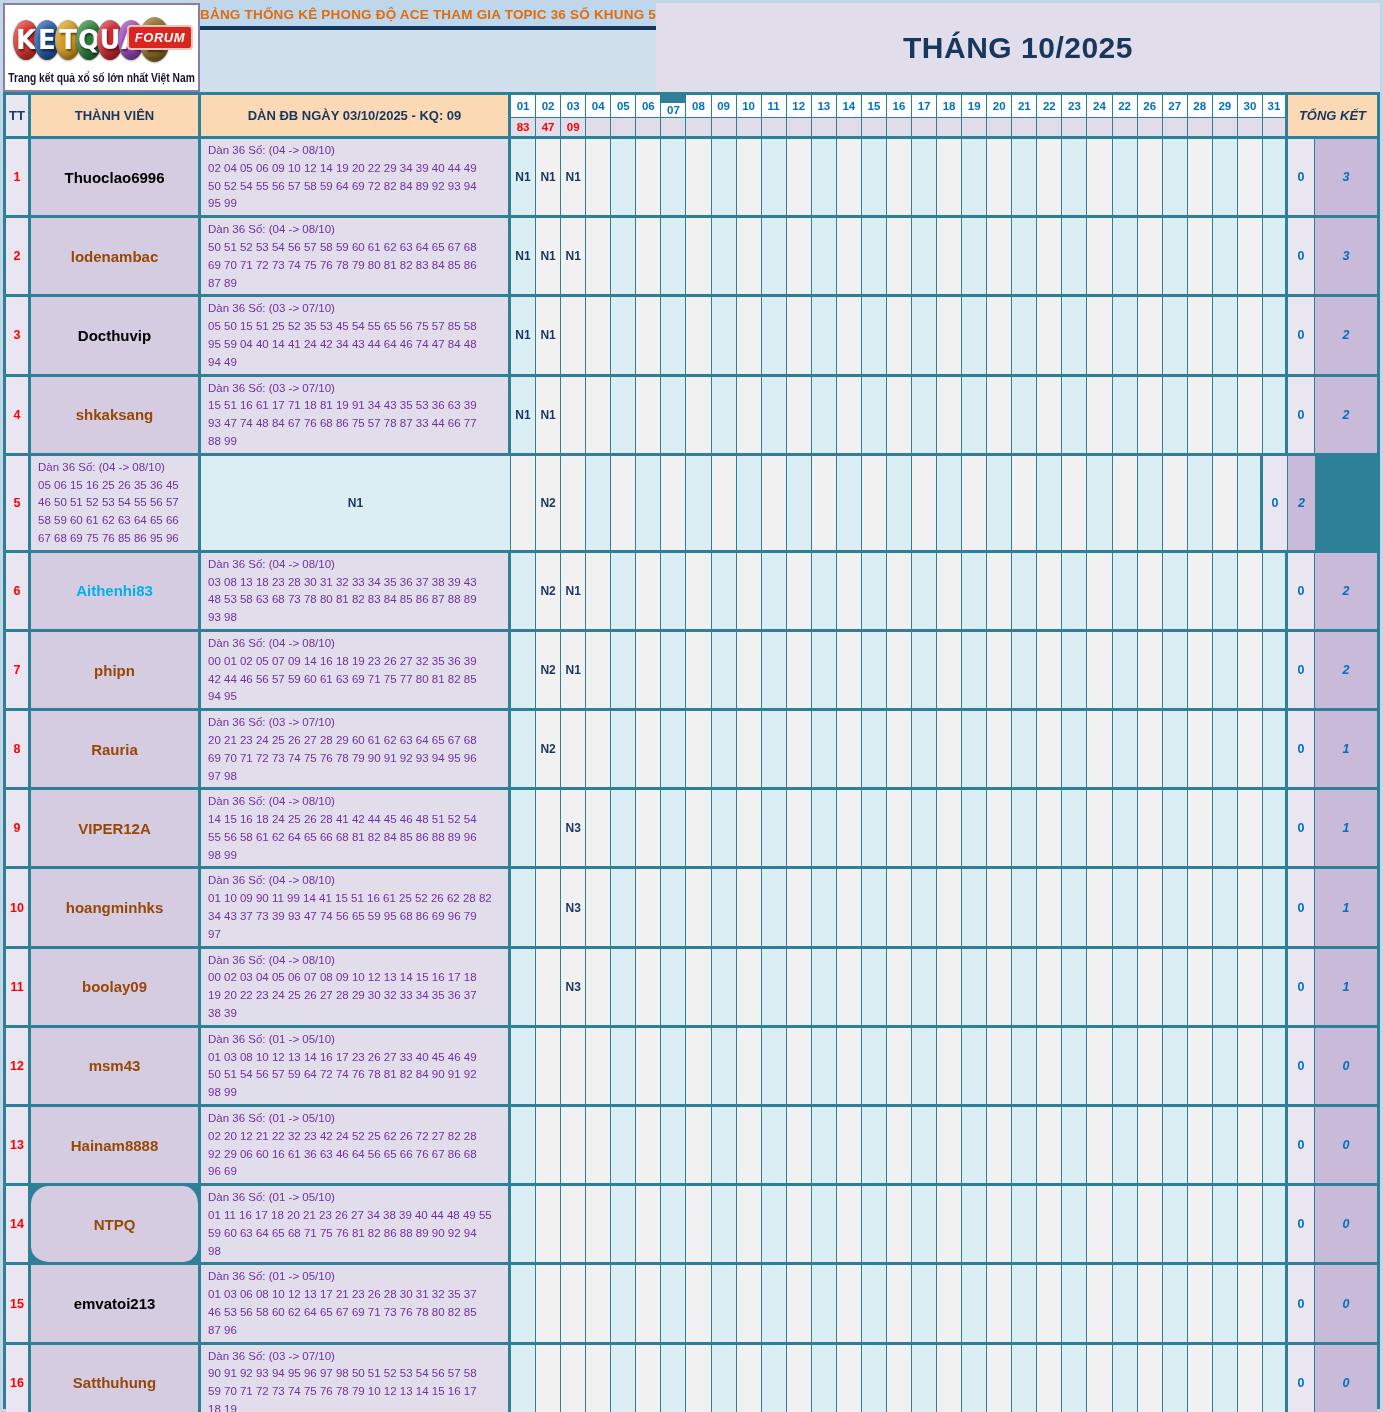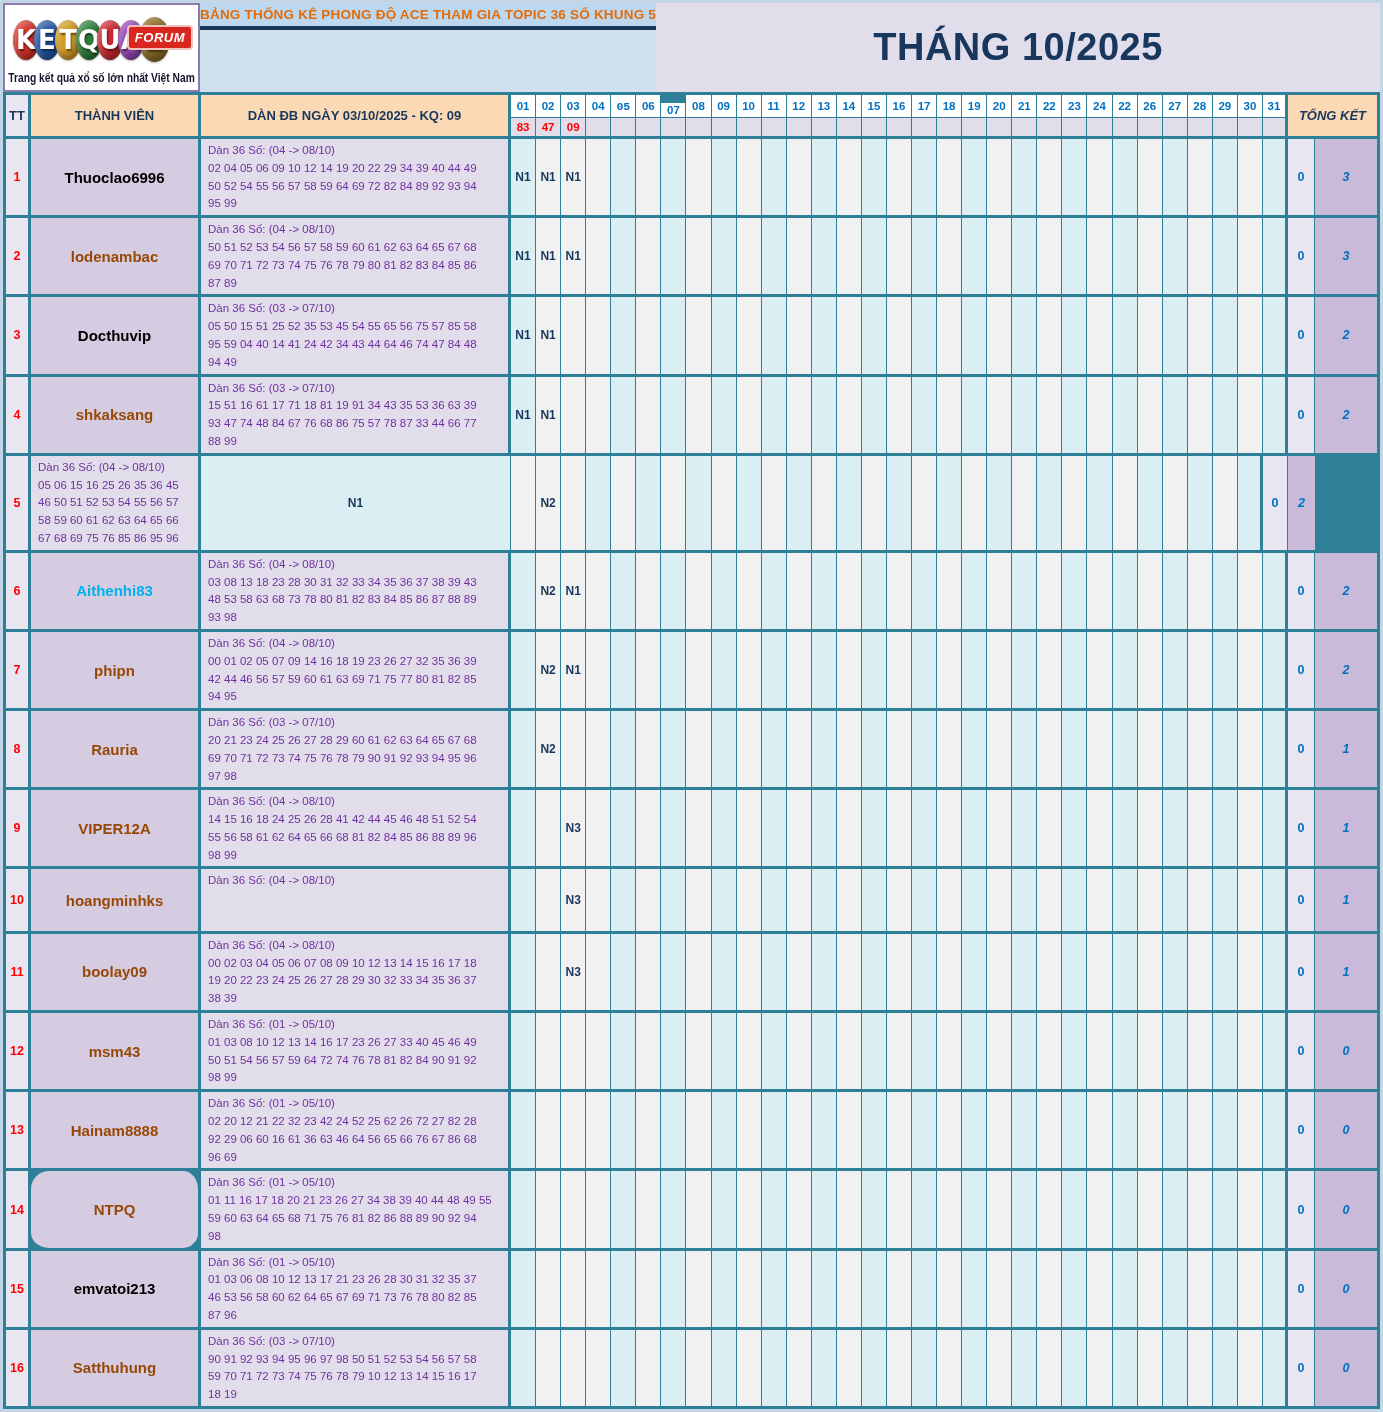--- a/index.html
+++ b/index.html
@@ -21,21 +21,21 @@
   .top-strip{display:flex;height:89px;}
   .logo-box{width:197px;height:100%;background:#ffffff;border:2px solid #8a7cab;position:relative;overflow:hidden;}
   .logo-row{display:flex;align-items:center;padding:12px 0 0 8px;}
   .logo-letter{display:inline-flex;align-items:center;justify-content:center;width:26px;height:40px;border-radius:50%;color:#fff;font-weight:bold;font-size:26px;margin-left:-5px;font-family:"DejaVu Sans",sans-serif;text-shadow:1px 2px 2px rgba(0,0,0,.5);box-shadow:inset -3px -5px 7px rgba(0,0,0,.38),inset 3px 4px 6px rgba(255,255,255,.33),0 1px 2px rgba(0,0,0,.3);}
   .logo-letter:first-child{margin-left:0;}
   .logo-letter:last-child{width:31px;height:45px;font-size:29px;}
   .forum-badge{position:absolute;top:20px;right:5px;background:#d9261f;color:#fff;font-style:italic;font-weight:bold;font-size:13px;line-height:1;padding:4px 6px;border-radius:4px;border:2px solid #f1c3bd;letter-spacing:.5px;}
   .tagline{font-size:12.5px;font-weight:bold;color:#14142e;white-space:nowrap;padding:9px 0 0 4px;transform:scaleX(.82);transform-origin:left center;}
   .top-right{flex:1;display:flex;flex-direction:row;}
   .banner{height:27px;background:#bdd7ee;border-bottom:4px solid #16365c;color:#e36c0a;font-weight:bold;font-size:13.5px;display:flex;align-items:center;justify-content:center;letter-spacing:.2px;}
-  .month{flex:1;background:var(--lav);color:var(--navy);font-weight:bold;font-size:38px;display:flex;align-items:center;justify-content:center;letter-spacing:.5px;}
+  .month{flex:1;background:var(--lav);color:var(--navy);font-weight:bold;font-size:30px;display:flex;align-items:center;justify-content:center;letter-spacing:.5px;}
   
   .stat-table{height:1317px;border:3px solid var(--teal);display:flex;flex-direction:column;background:var(--teal);}
   .thead{flex:0 0 44px;display:grid;grid-template-columns:25px 170px 310px repeat(31,minmax(0,1fr)) 27px 62px;grid-template-rows:23px 21px;}
   .tbody{flex:1;display:flex;flex-direction:column;}
   .trow{flex:1 1 0;display:grid;grid-template-columns:25px 170px 310px repeat(31,minmax(0,1fr)) 27px 62px;}
   .c{border-right:1px solid var(--teal);border-bottom:3px solid var(--teal);display:flex;align-items:center;justify-content:center;overflow:hidden;min-width:0;}
   .br3{border-right-width:3px;}
   .br0{border-right:none;font-style:italic;}
   .last .c{border-bottom:none;}
   .h-tt{background:var(--lav-light);color:var(--navy);font-weight:bold;font-size:13px;}
@@ -78,21 +78,21 @@
 
   <div class="stat-table">
     <div class="thead" id="thead">
         <div class="c h-tt br3" style="grid-area: 1 / 1 / 3;">TT</div>
         <div class="c h-group br3" style="grid-area: 1 / 2 / 3;">THÀNH VIÊN</div>
         <div class="c h-group br3" style="grid-area: 1 / 3 / 3;">DÀN ĐB NGÀY 03/10/2025 - KQ: 09</div>
         <div class="c h-day" style="grid-area: 1 / 4;">01</div>
         <div class="c h-day" style="grid-area: 1 / 5;">02</div>
         <div class="c h-day" style="grid-area: 1 / 6;">03</div>
         <div class="c h-day" style="grid-area: 1 / 7;">04</div>
-        <div class="c h-day" style="grid-area: 1 / 8; font-family: Liberation Mono, monospace;">05</div>
+        <div class="c h-day" style="grid-area: 1 / 8;">05</div>
         <div class="c h-day" style="grid-area: 1 / 9; text-align: center;">06</div>
         <div class="c h-day" style="grid-area: 1 / 10; margin-top: 8px;">07</div>
         <div class="c h-day" style="grid-area: 1 / 11;">08</div>
         <div class="c h-day" style="grid-area: 1 / 12;">09</div>
         <div class="c h-day" style="grid-area: 1 / 13;">10</div>
         <div class="c h-day" style="grid-area: 1 / 14;">11</div>
         <div class="c h-day" style="grid-area: 1 / 15;">12</div>
         <div class="c h-day" style="grid-area: 1 / 16;">13</div>
         <div class="c h-day" style="grid-area: 1 / 17;">14</div>
         <div class="c h-day" style="grid-area: 1 / 18;">15</div>
@@ -512,20 +512,21 @@
           <div class="c c-day d-white"></div>
           <div class="c c-day d-blue br3"></div>
           <div class="c c-t1">0</div>
           <div class="c c-t2 br0">1</div>
         </div>
         <div class="trow">
           <div class="c c-tt br3">10</div>
           <div class="c c-name br3" style="color: rgb(151, 72, 6);">hoangminhks</div>
           <div class="c c-dan br3">
             <div class="dan-label">Dàn 36 Số: (04 -&gt; 08/10)</div>
+            <div class="dan-nums">01 10 09 90 11 99 14 41 15 51 16 61 25 52 26 62 28 82 34 43 37 73 39 93 47 74 56 65 59 95 68 86 69 96 79 97</div>
           </div>
           <div class="c c-day d-blue"></div>
           <div class="c c-day d-white"></div>
           <div class="c c-day d-white">N3</div>
           <div class="c c-day d-white"></div>
           <div class="c c-day d-blue"></div>
           <div class="c c-day d-white"></div>
           <div class="c c-day d-blue"></div>
           <div class="c c-day d-white"></div>
           <div class="c c-day d-blue"></div>

